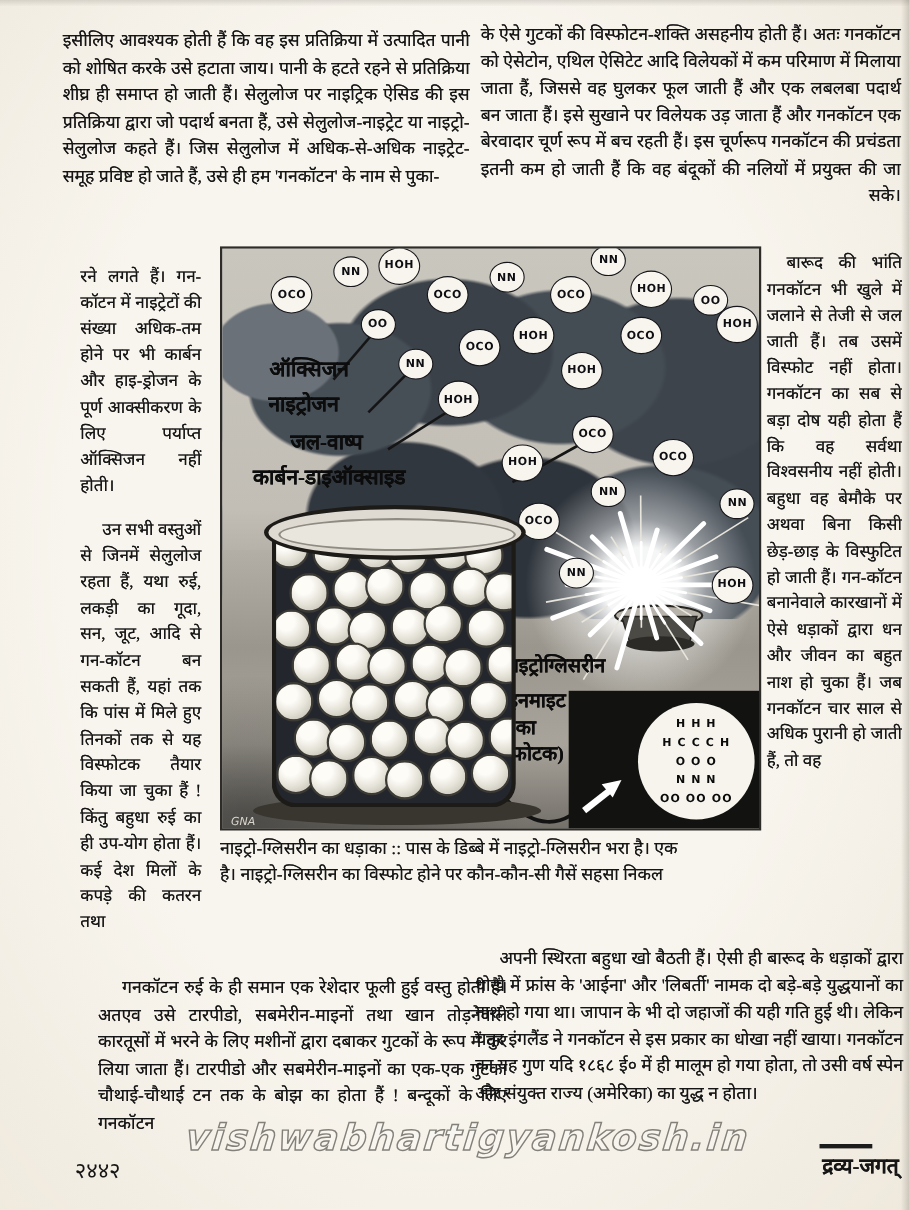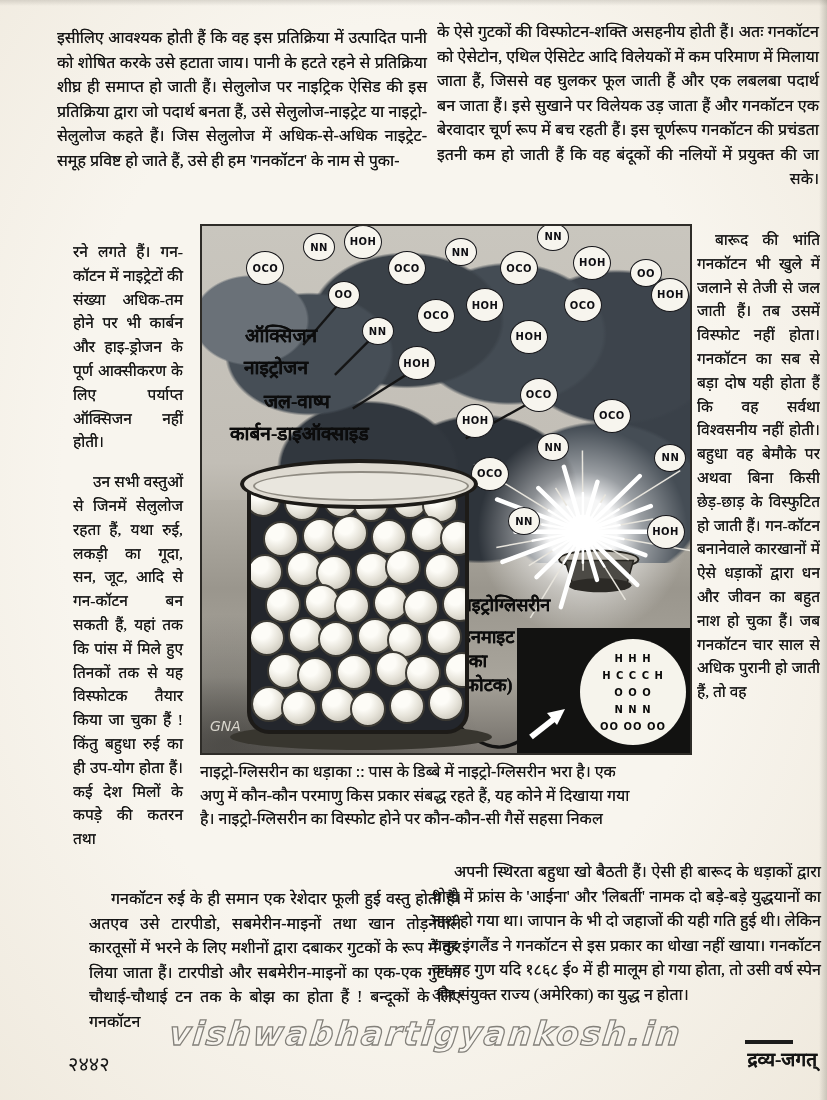--- a/index.html
+++ b/index.html
@@ -69,21 +69,21 @@
     border:4px solid #1d1b18;border-top:none;border-radius:0 0 22px 22px;
     background:#23262c;overflow:hidden;}
   .ball{position:absolute;width:36px;height:36px;border-radius:50%;box-sizing:border-box;
     background:radial-gradient(circle at 35% 30%, #fdfcf7 0 25%, #e6e3d9 55%, #b9b5a9 100%);
     border:2px solid #3c3a34;}
   .blackbox{position:absolute;left:315px;top:402px;width:177px;height:129px;background:#121211;}
   .formula-circle{position:absolute;right:8px;top:11px;width:106px;height:106px;border-radius:50%;
     background:#f6f4ec;display:flex;flex-direction:column;align-items:center;justify-content:center;
     font-family:"DejaVu Sans","Liberation Sans",sans-serif;font-weight:bold;color:#0a0a0a;}
   .formula-line{font-size:10px;line-height:17px;letter-spacing:1px;white-space:nowrap;}
-  .signature{position:absolute;left:8px;top:492px;font-style:italic;font-size:14px;color:#d8d5cc;
+  .signature{position:absolute;left:8px;top:516px;font-style:italic;font-size:10px;color:#d8d5cc;
     font-family:"DejaVu Sans",sans-serif;}
 
   
   #caption{position:absolute;left:200px;top:760px;width:480px;font-size:16px;line-height:23.5px;
     text-shadow:0 0 .5px rgba(10,10,10,.7);}
   #caption .cap-line{white-space:nowrap;}
   #caption .cap-center{text-align:center;white-space:nowrap;}
 
   
   .watermark{position:absolute;left:168px;top:1014px;width:515px;text-align:center;
@@ -283,21 +283,20 @@
           <div class="formula-line">N N N</div>
           <div class="formula-line">OO OO OO</div>
         </div>
     </div>
 
     <div class="signature">GNA</div>
   </div>
 
   <div id="caption">
     <div class="cap-line">नाइट्रो-ग्लिसरीन का धड़ाका :: पास के डिब्बे में नाइट्रो-ग्लिसरीन भरा है। एक</div>
-    <div class="cap-line">अणु में कौन-कौन परमाणु किस प्रकार संबद्ध रहते हैं, यह कोने में दिखाया गया</div>
     <div class="cap-line">है। नाइट्रो-ग्लिसरीन का विस्फोट होने पर कौन-कौन-सी गैसें सहसा निकल</div>
   </div>
 
   <div class="watermark">vishwabhartigyankosh.in</div>
   <div class="page-number">२४४२</div>
   <div class="running-title">द्रव्य-जगत्</div>
   <div class="dash-artifact"></div>
 </div>
 
 </body></html>

